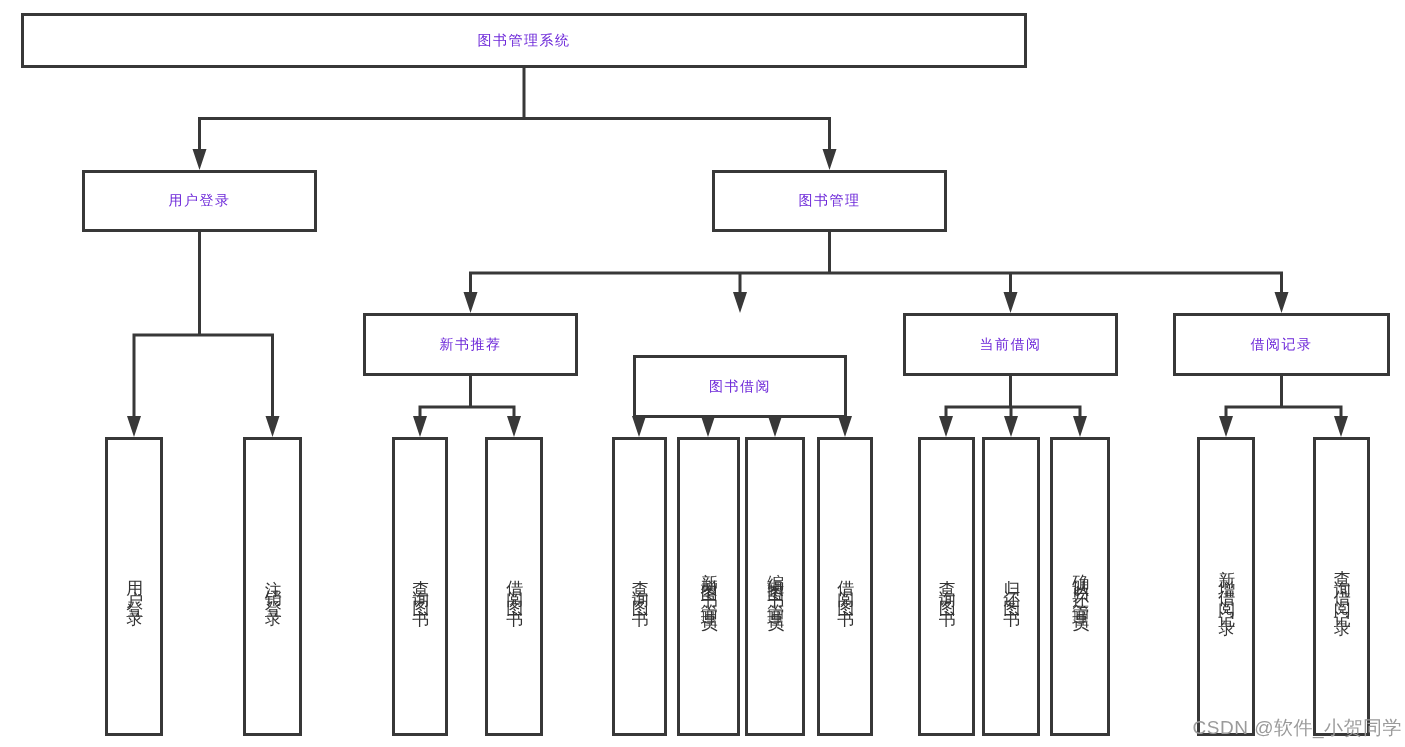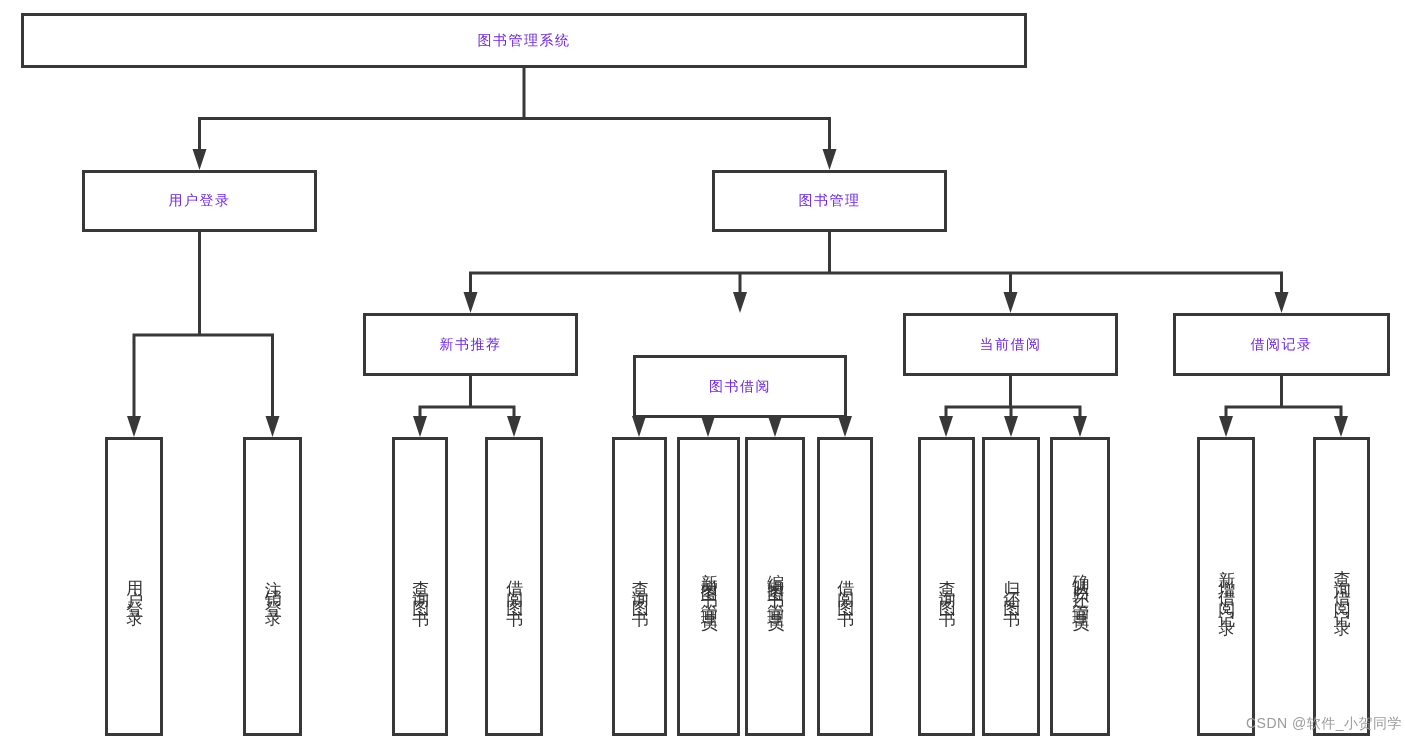--- a/index.html
+++ b/index.html
@@ -34,21 +34,21 @@
     line-height:1.1;
     letter-spacing:10px;
     color:#333333;
     white-space:nowrap;
   }
   .watermark{
     position:absolute;
     right:3px;
     top:715px;
     z-index:3;
-    font-size:14px;
+    font-size:19px;
     letter-spacing:0.5px;
     color:#9b9b9b;
     white-space:nowrap;
   }
 </style>
 </head>
 <body>
 
 <svg id="connectors" width="1405" height="747" viewBox="0 0 1405 747" aria-hidden="true">
   <path fill="none" stroke="#383838" stroke-width="3" d="M524,68 V120

